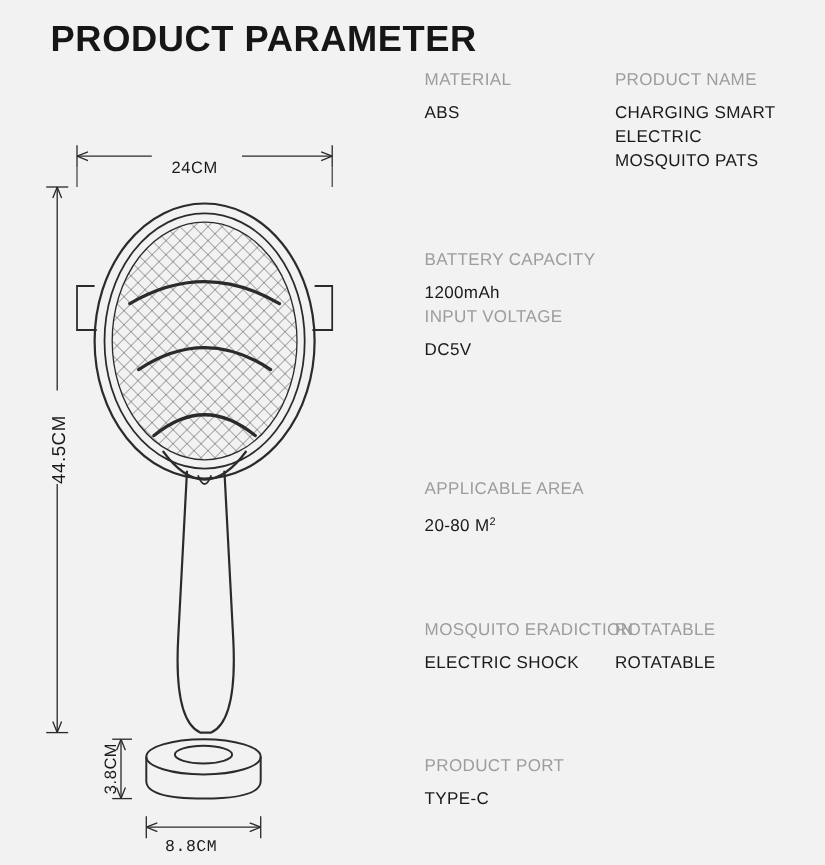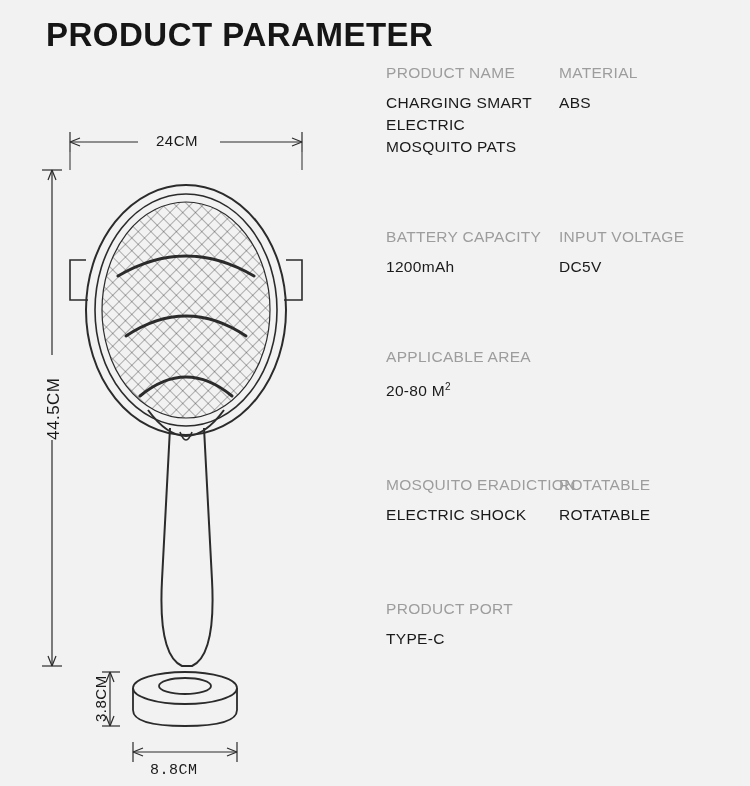--- a/index.html
+++ b/index.html
@@ -168,41 +168,41 @@
 
       <g stroke="#2b2b2b" stroke-width="1.2" fill="none">
         <line x1="103" y1="642" x2="207" y2="642"></line>
         <path d="M103 642 L113 638 M103 642 L113 646"></path>
         <path d="M207 642 L197 638 M207 642 L197 646"></path>
         <line x1="103" y1="632" x2="103" y2="652"></line>
         <line x1="207" y1="632" x2="207" y2="652"></line>
       </g>
     </svg>
 
-    <div class="dim-label" style="left:126px; top:22px;">24CM</div>
+    <div class="dim-label" style="left:126px; top:34px;">24CM</div>
     <div class="dim-label vert-label" style="left:14px; top:330px; font-size:17px;">44.5CM</div>
     <div class="dim-label vert-label" style="left:62px; top:612px;">3.8CM</div>
     <div class="dim-label" style="left:120px; top:652px;font-family:Liberation Mono, monospace;">8.8CM</div>
   </div>
 
   <div class="specs">
 
     <div class="spec-row" style="margin-bottom:68px;">
       <div class="spec-col">
+        <div class="spec-label">MATERIAL</div>
+        <div class="spec-value">ABS</div>
+      </div>
+      <div class="spec-col">
         <div class="spec-label">PRODUCT NAME</div>
         <div class="spec-value wrap">CHARGING SMART ELECTRIC MOSQUITO PATS</div>
       </div>
-      <div class="spec-col">
-        <div class="spec-label">MATERIAL</div>
-        <div class="spec-value">ABS</div>
-      </div>
-    </div>
-
-
-    <div class="spec-row" style="margin-bottom:68px;">
+    </div>
+
+
+    <div class="spec-row" style="margin-bottom:104px;flex-direction:column;">
       <div class="spec-col">
         <div class="spec-label">BATTERY CAPACITY</div>
         <div class="spec-value">1200mAh</div>
       </div>
       <div class="spec-col">
         <div class="spec-label">INPUT VOLTAGE</div>
         <div class="spec-value">DC5V</div>
       </div>
     </div>
 

